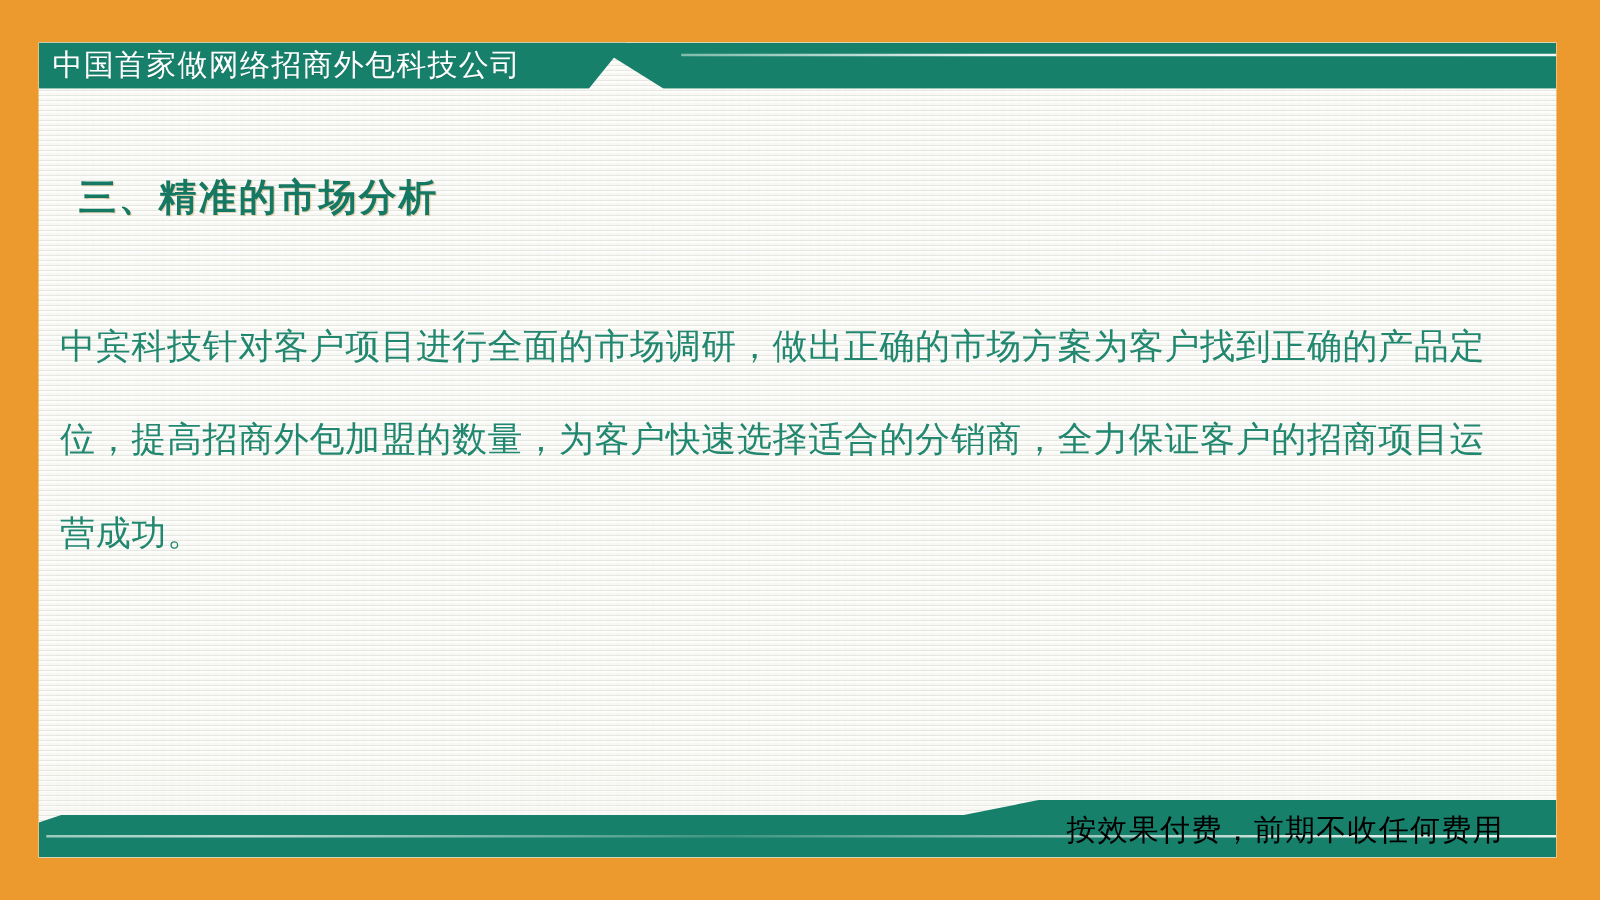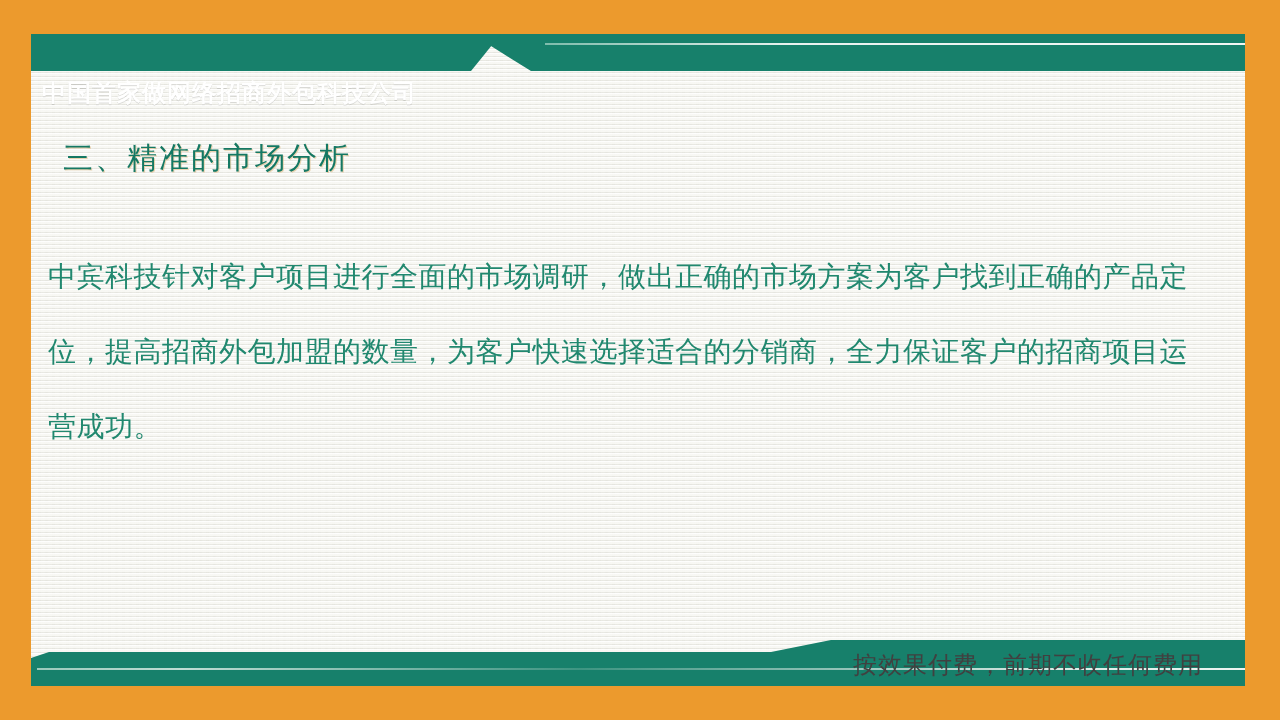--- a/index.html
+++ b/index.html
@@ -58,33 +58,32 @@
     left:514px;top:9px;
     width:700px;height:2px;
     background:linear-gradient(90deg,#7FBCAC 0%, #E9F2EF 35%, #F2F6F4 100%);
   }
   .header-title{
     position:absolute;
     left:42px;top:34px;
     height:37px;line-height:37px;
     color:#FFFFFF;
     font-size:24px;
-    font-weight:bold;
+    font-weight:normal;
     letter-spacing:1px;
     white-space:nowrap;
     text-shadow:0 1px 0 rgba(0,0,0,0.12);
-    margin-top:40px;
   }
 
   
   .section-heading{
     position:absolute;
     left:63px;top:138px;
     font-size:30px;
-    font-weight:normal;
+    font-weight:bold;
     color:#147863;
     letter-spacing:2px;
     white-space:nowrap;
     text-shadow:1px 1px 0 rgba(222,180,120,0.55);
   }
 
   
   .body-text{
     position:absolute;
     left:48px;top:239px;
@@ -117,21 +116,21 @@
     background:linear-gradient(90deg,#9BCABC 0%, #BFDDD4 12%, #3E9582 45%, #DCE9E5 85%, #EDF4F1 100%);
   }
   .footer-text{
     position:absolute;
     left:0;top:640px;
     width:1231px;
     height:46px;line-height:50px;
     text-align:right;
     padding-right:28px;
     box-sizing:border-box;
-    color:#404040;
+    color:#000000;
     font-size:24px;
     letter-spacing:1px;
     white-space:nowrap;
   }
 </style>
 </head>
 <body>
 
 <div class="slide">
 

